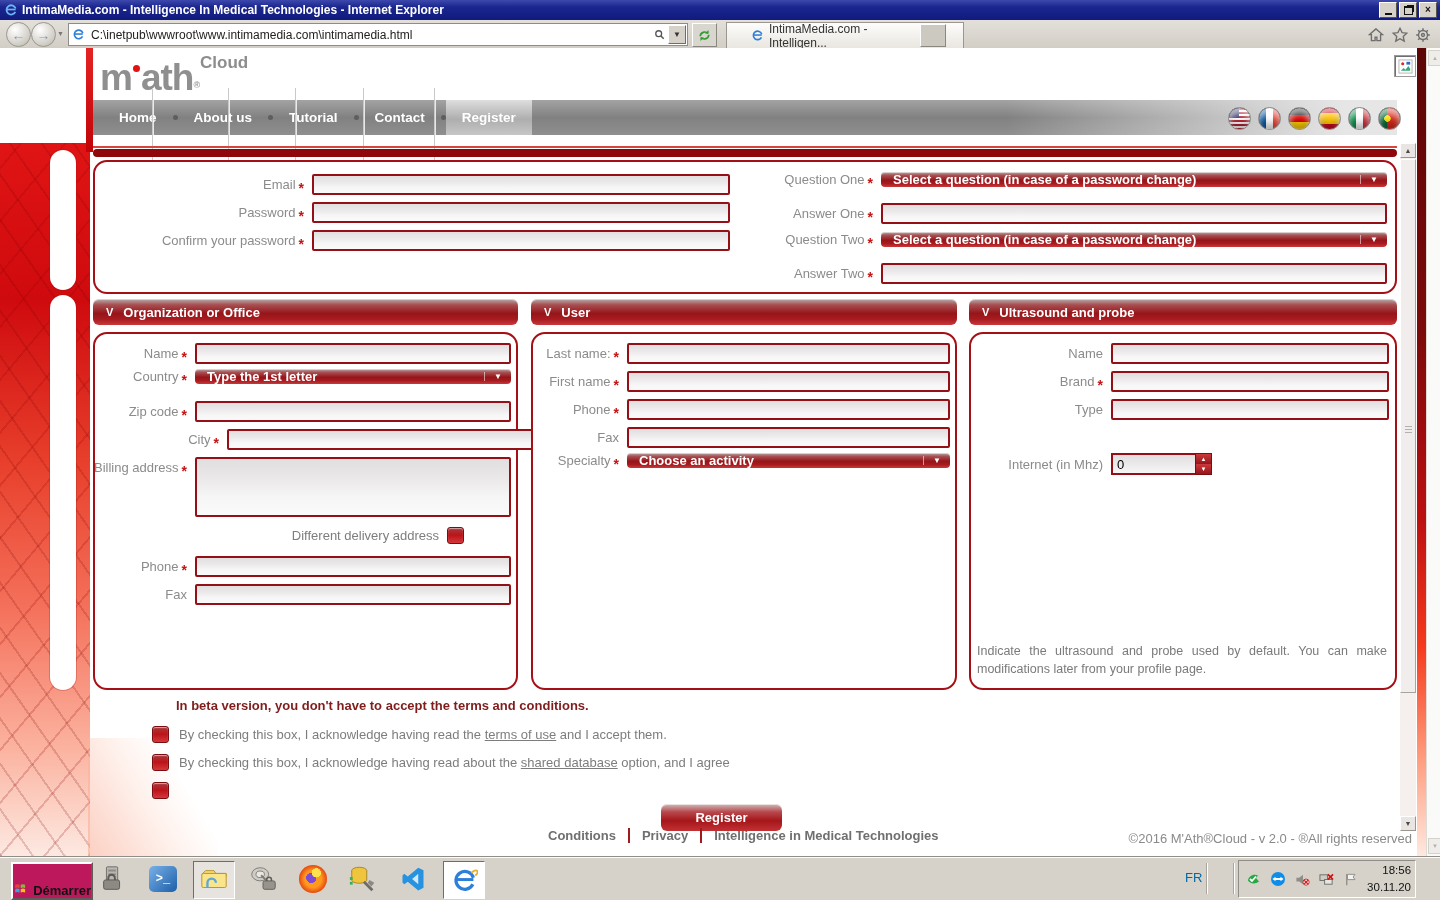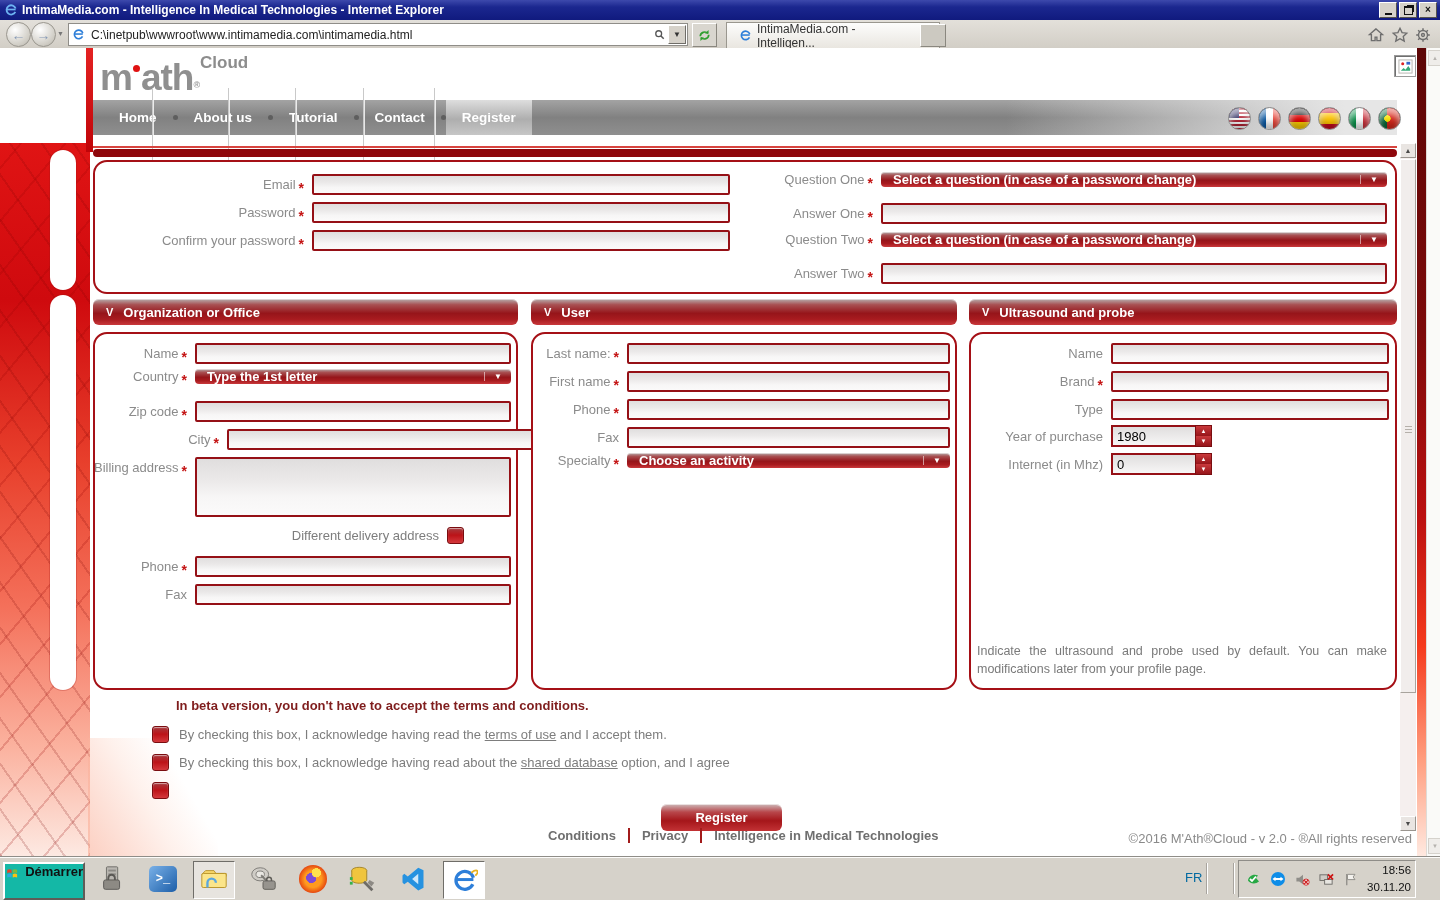--- a/index.html
+++ b/index.html
@@ -23,21 +23,21 @@
     border:1px solid #9a978f;display:flex;align-items:center;justify-content:center;
     color:#8699b5;font-size:14px;font-weight:bold;}
   .addr{position:absolute;left:68px;top:3px;width:618px;height:21px;background:#fff;
     border:1px solid #8f8d88;display:flex;align-items:center;}
   .addr input{flex:1;border:0;outline:0;font:12px "Liberation Sans",sans-serif;color:#222;padding:0 4px;}
   .addrbtn{width:18px;height:19px;display:flex;align-items:center;justify-content:center;}
   .drplate{background:#d6d2ca;border:1px solid;border-color:#fff #6f6d68 #6f6d68 #fff;font-size:8px;color:#333;}
   .sqbtn{position:absolute;top:3px;width:23px;height:22px;background:#d9d6cf;
     border:1px solid;border-color:#fff #8a877f #8a877f #fff;display:flex;align-items:center;justify-content:center;}
   .tab{position:absolute;left:726px;top:2px;width:188px;height:25px;background:linear-gradient(180deg,#fdfdfc,#e9e6e0);
-    border:1px solid #9a978f;display:flex;align-items:center;padding:0 12px;gap:5px;font-size:12px;color:#333;}
+    border:1px solid #9a978f;display:flex;align-items:center;padding:0 24px;gap:5px;font-size:12px;color:#333;}
   .tab .x{color:#8a877f;font-weight:bold;font-size:11px;margin-left:auto;}
   .newtab{position:absolute;left:920px;top:4px;width:24px;height:21px;background:#ccc9c1;
     border:1px solid;border-color:#fff #8a877f #8a877f #fff;}
   .tbico{position:absolute;top:5px;width:20px;height:20px;display:flex;align-items:center;justify-content:center;}
   
   .page{left:0;top:48px;width:1440px;height:808px;background:#fff;overflow:hidden;}
   .redart{left:0;top:95px;width:90px;height:713px;
     background:
       repeating-linear-gradient(55deg,rgba(120,0,0,.18) 0 2px,transparent 2px 26px),
       repeating-linear-gradient(-50deg,rgba(150,0,0,.20) 0 2px,transparent 2px 34px),
@@ -127,22 +127,22 @@
     background:repeating-linear-gradient(180deg,#b5b0aa 0 1px,transparent 1px 3px);}
   .redstrip-r{left:1417px;top:0;width:9px;height:808px;
     background:linear-gradient(180deg,#5c0606 0%,#7c0a0a 35%,#bb1010 58%,#f53a1d 74%,#ff9d7e 88%,#ffe9e0 100%);}
   .oscroll{left:1426px;top:0;width:14px;height:808px;background:#fafaf8;border-left:1px solid #dedbd6;}
   .obtn{position:absolute;left:1px;width:12px;height:14px;background:#efedea;
     border:1px solid #d5d2cc;display:flex;align-items:center;justify-content:center;
     font-size:6px;color:#b5b2ae;}
   
   .taskbar{left:0;top:856px;width:1440px;height:44px;background:#d6d2ca;
     border-top:1px solid #8f8d88;box-shadow:inset 0 1px 0 #fdfcfa;box-sizing:border-box;}
-  .startbtn{position:absolute;left:3px;top:5px;width:78px;height:34px;background:#14b8a6;
-    border:2px solid;border-color:#fff #5f5d58 #5f5d58 #fff;display:flex;align-items:flex-start;
+  .startbtn{position:absolute;left:11px;top:5px;width:78px;height:34px;background:#be185d;
+    border:2px solid;border-color:#fff #5f5d58 #5f5d58 #fff;display:flex;align-items:flex-end;
     justify-content:center;gap:4px;font-size:13px;font-weight:bold;color:#111;}
   .qicon{position:absolute;top:4px;width:40px;height:36px;display:flex;align-items:center;justify-content:center;}
   .qicon.pressed{border:1px solid;border-color:#6f6d68 #fff #fff #6f6d68;background:#e7e4df;}
   .qicon.activewin{background:#fff;}
   .ps{width:28px;height:26px;border-radius:5px;background:linear-gradient(135deg,#7ab1e8,#1c5ea8);
     color:#fff;font:bold 12px "Liberation Mono","DejaVu Sans Mono",monospace;
     display:flex;align-items:center;justify-content:center;}
   .ffx{width:28px;height:28px;border-radius:50%;
     background:radial-gradient(circle at 62% 28%,#ffe14d 0 17%,transparent 18%),
                radial-gradient(circle at 44% 46%,#7d4bd6 0 23%,transparent 24%),
@@ -468,32 +468,20 @@
           <span class="req">*</span>
         </span>
       <input class="r-input" style="width: 278px;">
     </div>
     <div class="row" style="left:0;top:65px;">
       <span class="rlabel" style="width:132px;">
           <span>Type</span>
         </span>
       <input class="r-input" style="width: 278px;">
     </div>
-    <div class="row" style="left:0;top:91px;">
-      <span class="rlabel" style="width:132px;">
-          <span>Year of purchase</span>
-        </span>
-      <span class="spin-wrap">
-        <input class="spin-input" value="1980" style="">
-        <span class="spin-btns">
-          <span class="spin-b">▲</span>
-          <span class="spin-b">▼</span>
-        </span>
-      </span>
-    </div>
     <div class="row" style="left:0;top:119px;">
       <span class="rlabel" style="width:132px;">
           <span>Internet (in Mhz)</span>
         </span>
       <span class="spin-wrap">
         <input class="spin-input" value="0" style="">
         <span class="spin-btns">
           <span class="spin-b">▲</span>
           <span class="spin-b">▼</span>
         </span>

